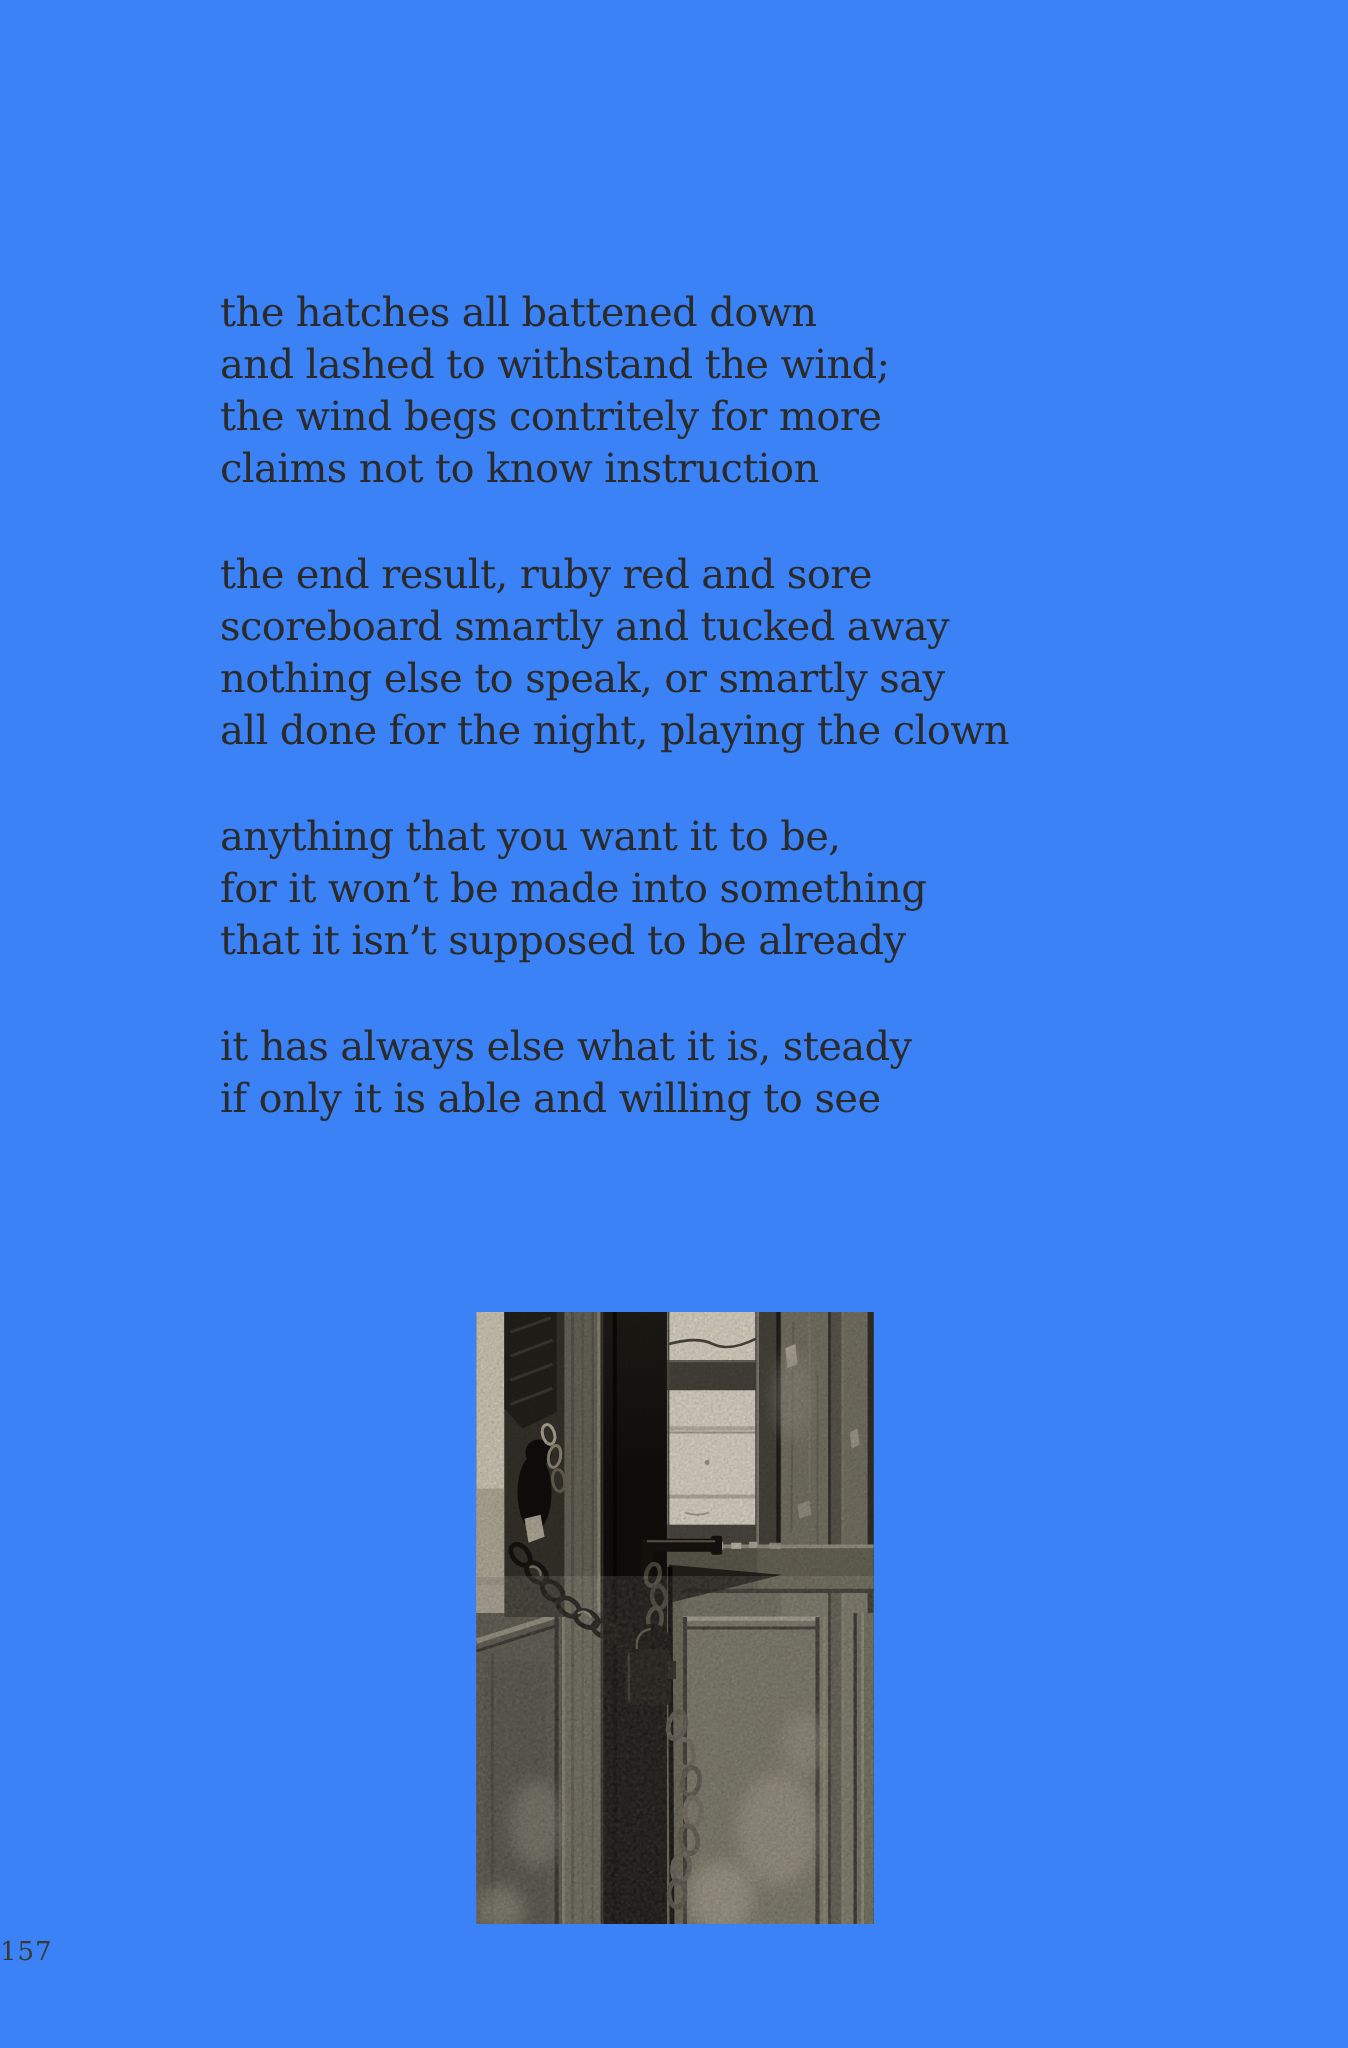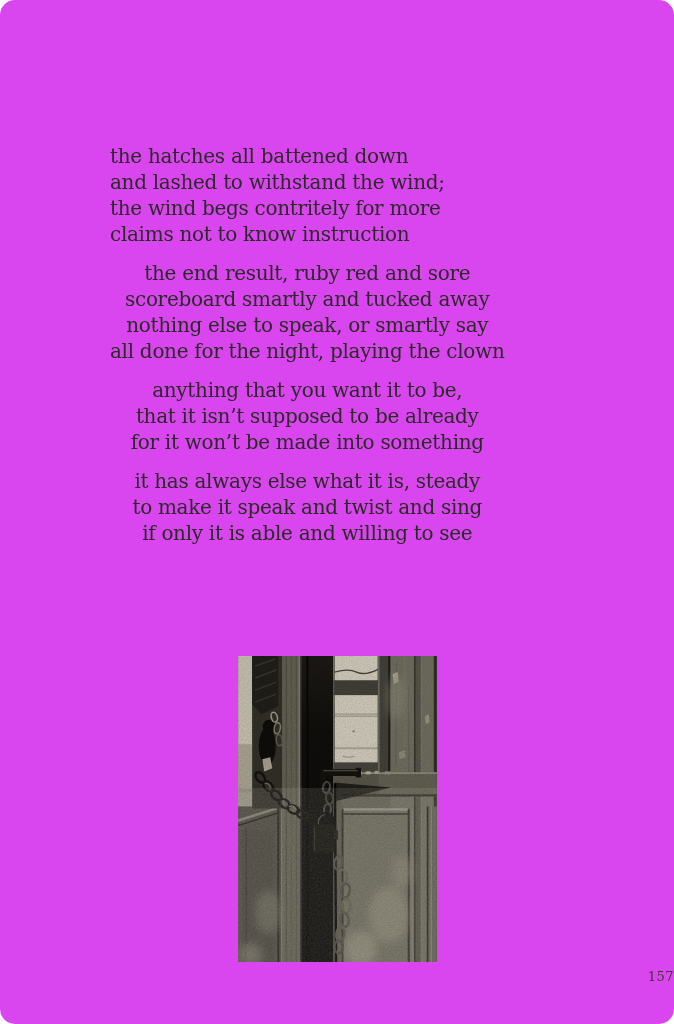--- a/index.html
+++ b/index.html
@@ -1,30 +1,30 @@
 <!DOCTYPE html>
 <html><head>
 <meta charset="utf-8">
 <style>
   html,body{margin:0;padding:0;background:#ffffff;}
   body{
     width:674px;height:1024px;position:relative;overflow:hidden;
     font-family:"DejaVu Serif","Liberation Serif",serif;
   }
-  .page{position:absolute;inset:0;background:#d946ef;border-radius:15px;}
+  .page{position:absolute;inset:0;background:#3b82f6;}
   .poem{
     position:absolute;left:110px;top:143px;
     color:#2b2a28;font-size:20px;line-height:26px;letter-spacing:-0.3px;
   }
   .line{margin:0;padding:0;white-space:nowrap;}
-  .stanza + .stanza{margin-top:13px;text-align:center;}
+  .stanza + .stanza{margin-top:27px;}
   .photo{position:absolute;left:238px;top:656px;margin:0;width:199px;height:306px;}
   .photo svg{display:block;}
   .page-number{
-    position:absolute;left:0;right:0;top:969px;text-align:right;
+    position:absolute;left:0;right:0;top:969px;text-align:left;
     font-size:13px;color:#3a3936;letter-spacing:0.5px;
   }
 </style>
 </head>
 <body>
 
 <main class="page">
 
   <section class="poem">
     <div class="stanza">
@@ -34,26 +34,25 @@
       <p class="line">claims not to know instruction</p>
     </div>
     <div class="stanza">
       <p class="line">the end result, ruby red and sore</p>
       <p class="line">scoreboard smartly and tucked away</p>
       <p class="line">nothing else to speak, or smartly say</p>
       <p class="line">all done for the night, playing the clown</p>
     </div>
     <div class="stanza">
       <p class="line">anything that you want it to be,</p>
+      <p class="line">for it won’t be made into something</p>
       <p class="line">that it isn’t supposed to be already</p>
-      <p class="line">for it won’t be made into something</p>
     </div>
     <div class="stanza">
       <p class="line">it has always else what it is, steady</p>
-      <p class="line">to make it speak and twist and sing</p>
       <p class="line">if only it is able and willing to see</p>
     </div>
   </section>
 
   <figure class="photo">
     <svg width="199" height="306" viewBox="0 0 198 305" xmlns="http://www.w3.org/2000/svg">
       <defs>
         <filter id="grainDark" x="-5%" y="-5%" width="110%" height="110%">
           <feTurbulence type="fractalNoise" baseFrequency="0.75" numOctaves="2" stitchTiles="stitch"></feTurbulence>
           <feColorMatrix type="matrix" values="0 0 0 0 0  0 0 0 0 0  0 0 0 0 0  0.35 0.35 0.35 0 0"></feColorMatrix>

